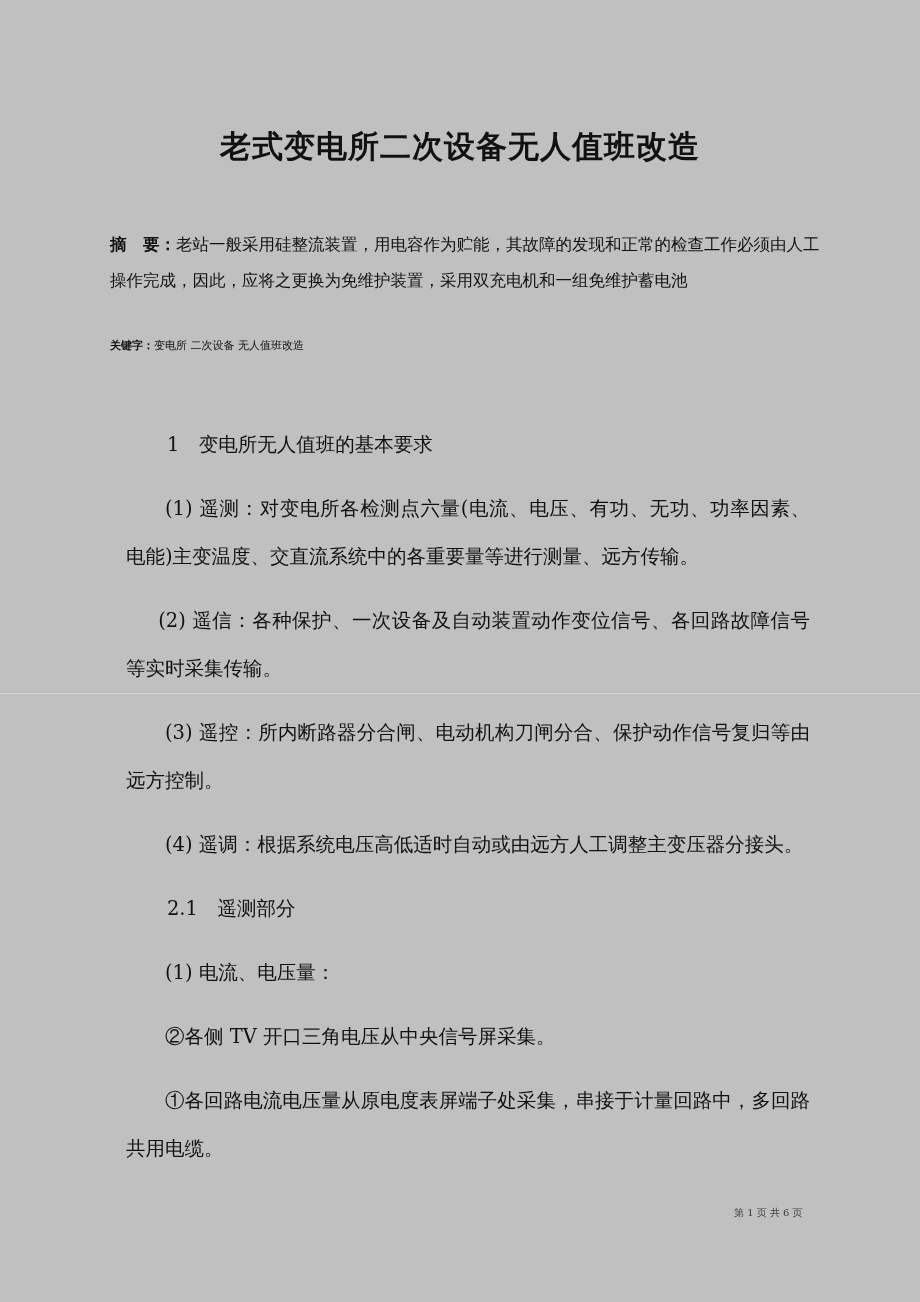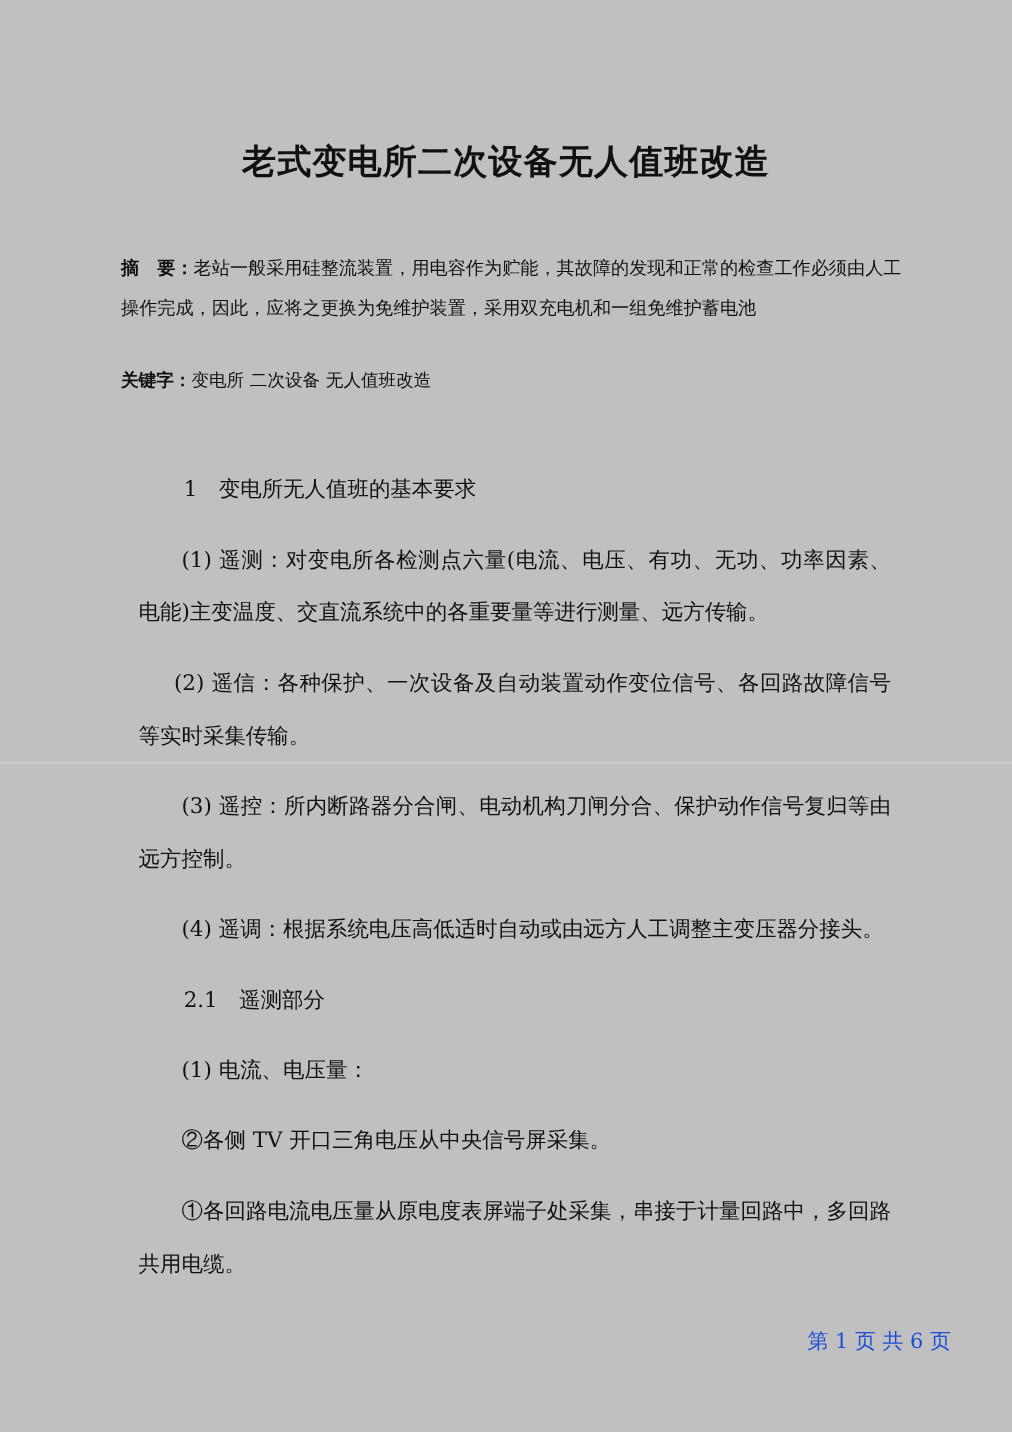--- a/index.html
+++ b/index.html
@@ -10,34 +10,34 @@
   .title {
     position: absolute; left: 0; width: 920px; top: 126px; text-align: center;
     font-size: 31px; font-weight: bold; letter-spacing: 1px;
     font-family: "DejaVu Sans", "Liberation Sans", sans-serif;
   }
   .abstract {
     position: absolute; left: 110px; width: 720px; top: 226px;
     font-size: 16.5px; line-height: 36px;
   }
   .abstract .label { font-weight: bold; font-family: Liberation Sans, sans-serif; }
-  .kw { position: absolute; left: 110px; top: 334px; font-size: 16px; line-height: 24px; }
+  .kw { position: absolute; left: 110px; top: 334px; font-size: 11px; line-height: 24px; }
   .kw .label { font-weight: bold; font-family: "DejaVu Sans", sans-serif; }
   .body {
     position: absolute; left: 110px; width: 716px; top: 405px;
     font-size: 19.5px; line-height: 48px;
   }
   .body p { margin: 16px; text-indent: 2em; text-align: justify; }
   .body p.h { text-indent: 2.1em; }
   .body p.p2 { text-indent: 1.65em; }
   .sep {
     position: absolute; left: 0; top: 693px; width: 920px; height: 1px; background: #d6d6d6;
   }
   .footer {
-    position: absolute; left: 734px; top: 1206px; font-size: 19px; color: #1d4ed8;
+    position: absolute; left: 734px; top: 1206px; font-size: 10px; color: #404040;
   }
 </style>
 </head>
 <body>
 
 <div class="title">老式变电所二次设备无人值班改造</div>
 
 <div class="abstract">
   <span class="label">摘　要：</span><span>老站一般采用硅整流装置，用电容作为贮能，其故障的发现和正常的检查工作必须由人工操作完成，因此，应将之更换为免维护装置，采用双充电机和一组免维护蓄电池</span>
 </div>

